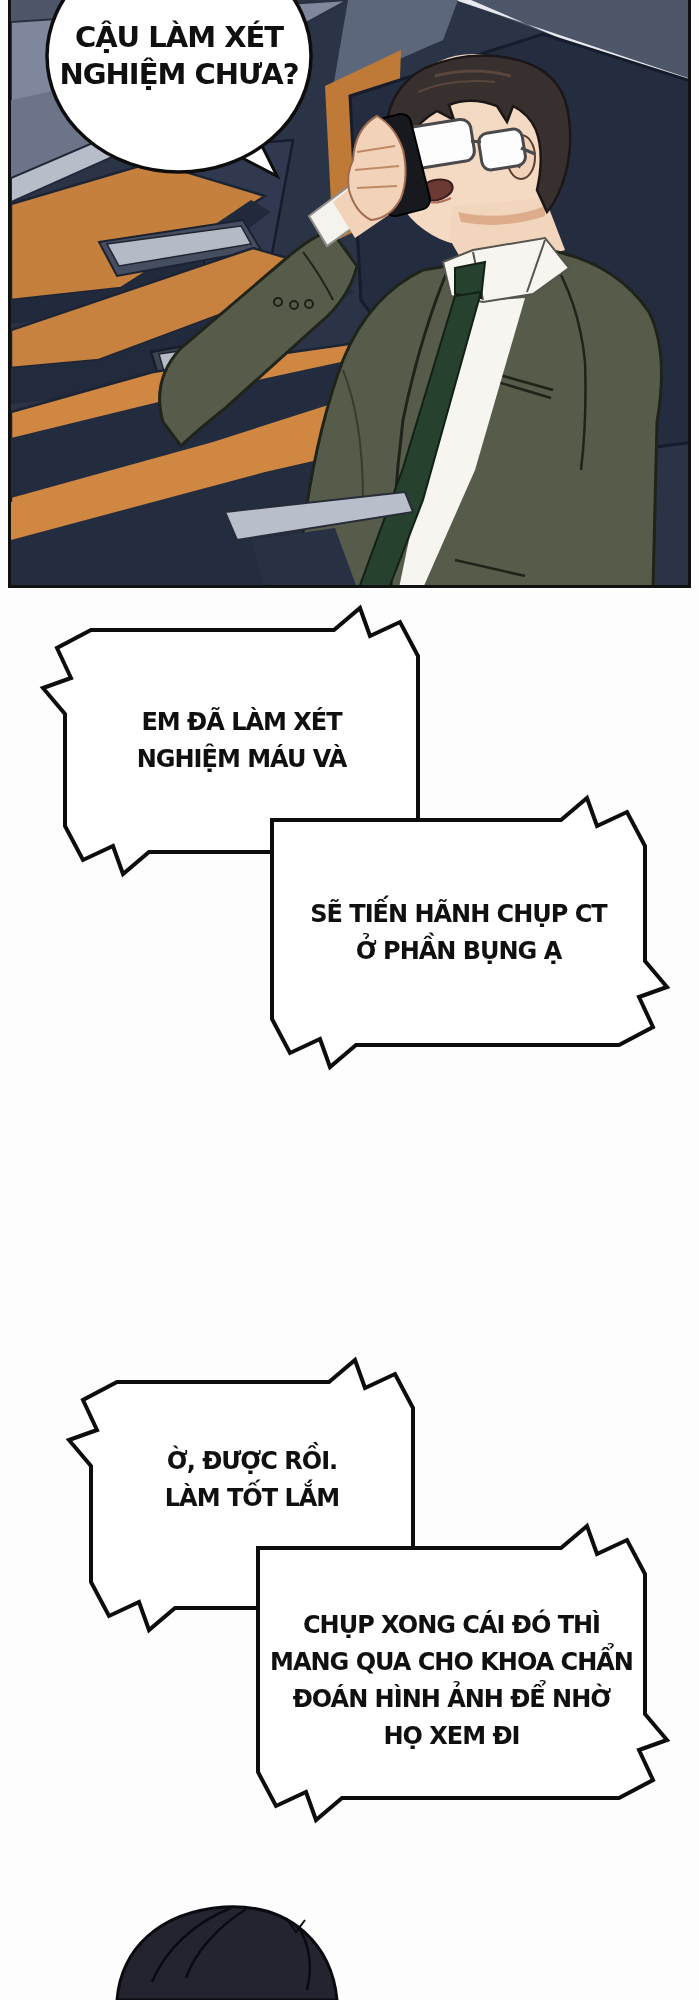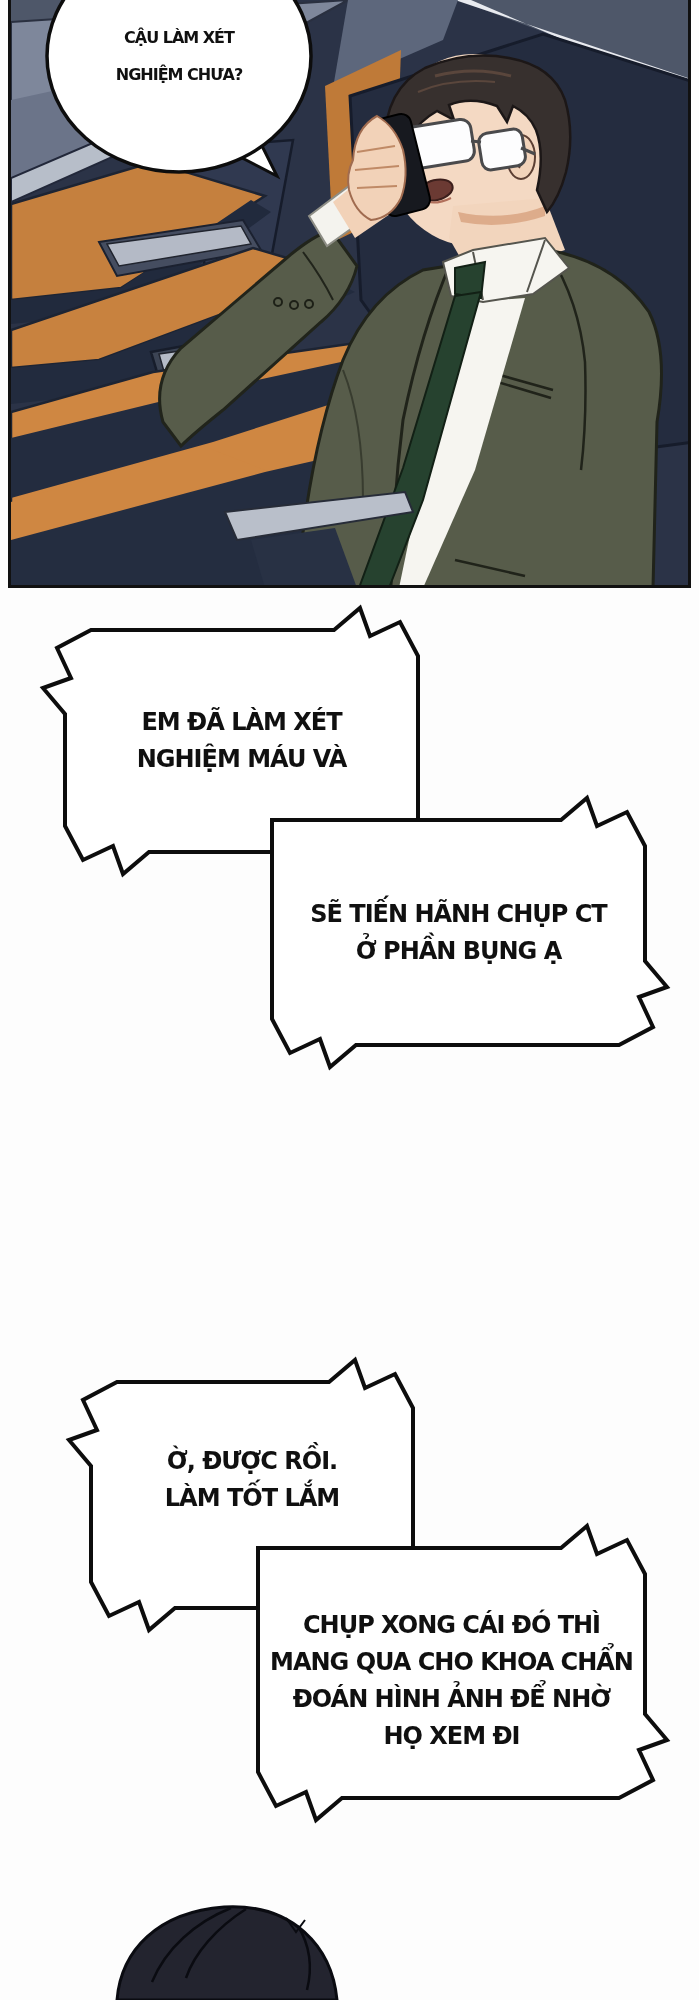--- a/index.html
+++ b/index.html
@@ -5,21 +5,21 @@
   html,body{margin:0;padding:0;background:#ffffff;}
   .page{position:relative;width:699px;height:2000px;background:#fdfdfd;overflow:hidden;
         font-family:"DejaVu Sans",sans-serif;}
   .panel{position:absolute;left:8px;top:0;width:677px;height:585px;
          border:3px solid #111;border-top:none;background:#2b3347;}
   .panel svg{display:block;width:677px;height:585px;}
   .bubble-svg{position:absolute;overflow:visible;}
   .txt{position:absolute;display:flex;align-items:center;justify-content:center;
        text-align:center;font-weight:bold;color:#101010;white-space:pre-line;
        letter-spacing:-1px;}
-  .balloon-txt{font-size:16px;line-height:37px;}
+  .balloon-txt{font-size:29px;line-height:37px;}
   .bubble-txt{font-size:24px;line-height:37px;}
   .bottom-panel{position:absolute;left:0;top:1855px;width:699px;height:145px;}
   .bottom-panel svg{display:block;width:699px;height:145px;}
 </style>
 </head>
 <body>
 
 <div class="page">
 
   <div class="panel">

